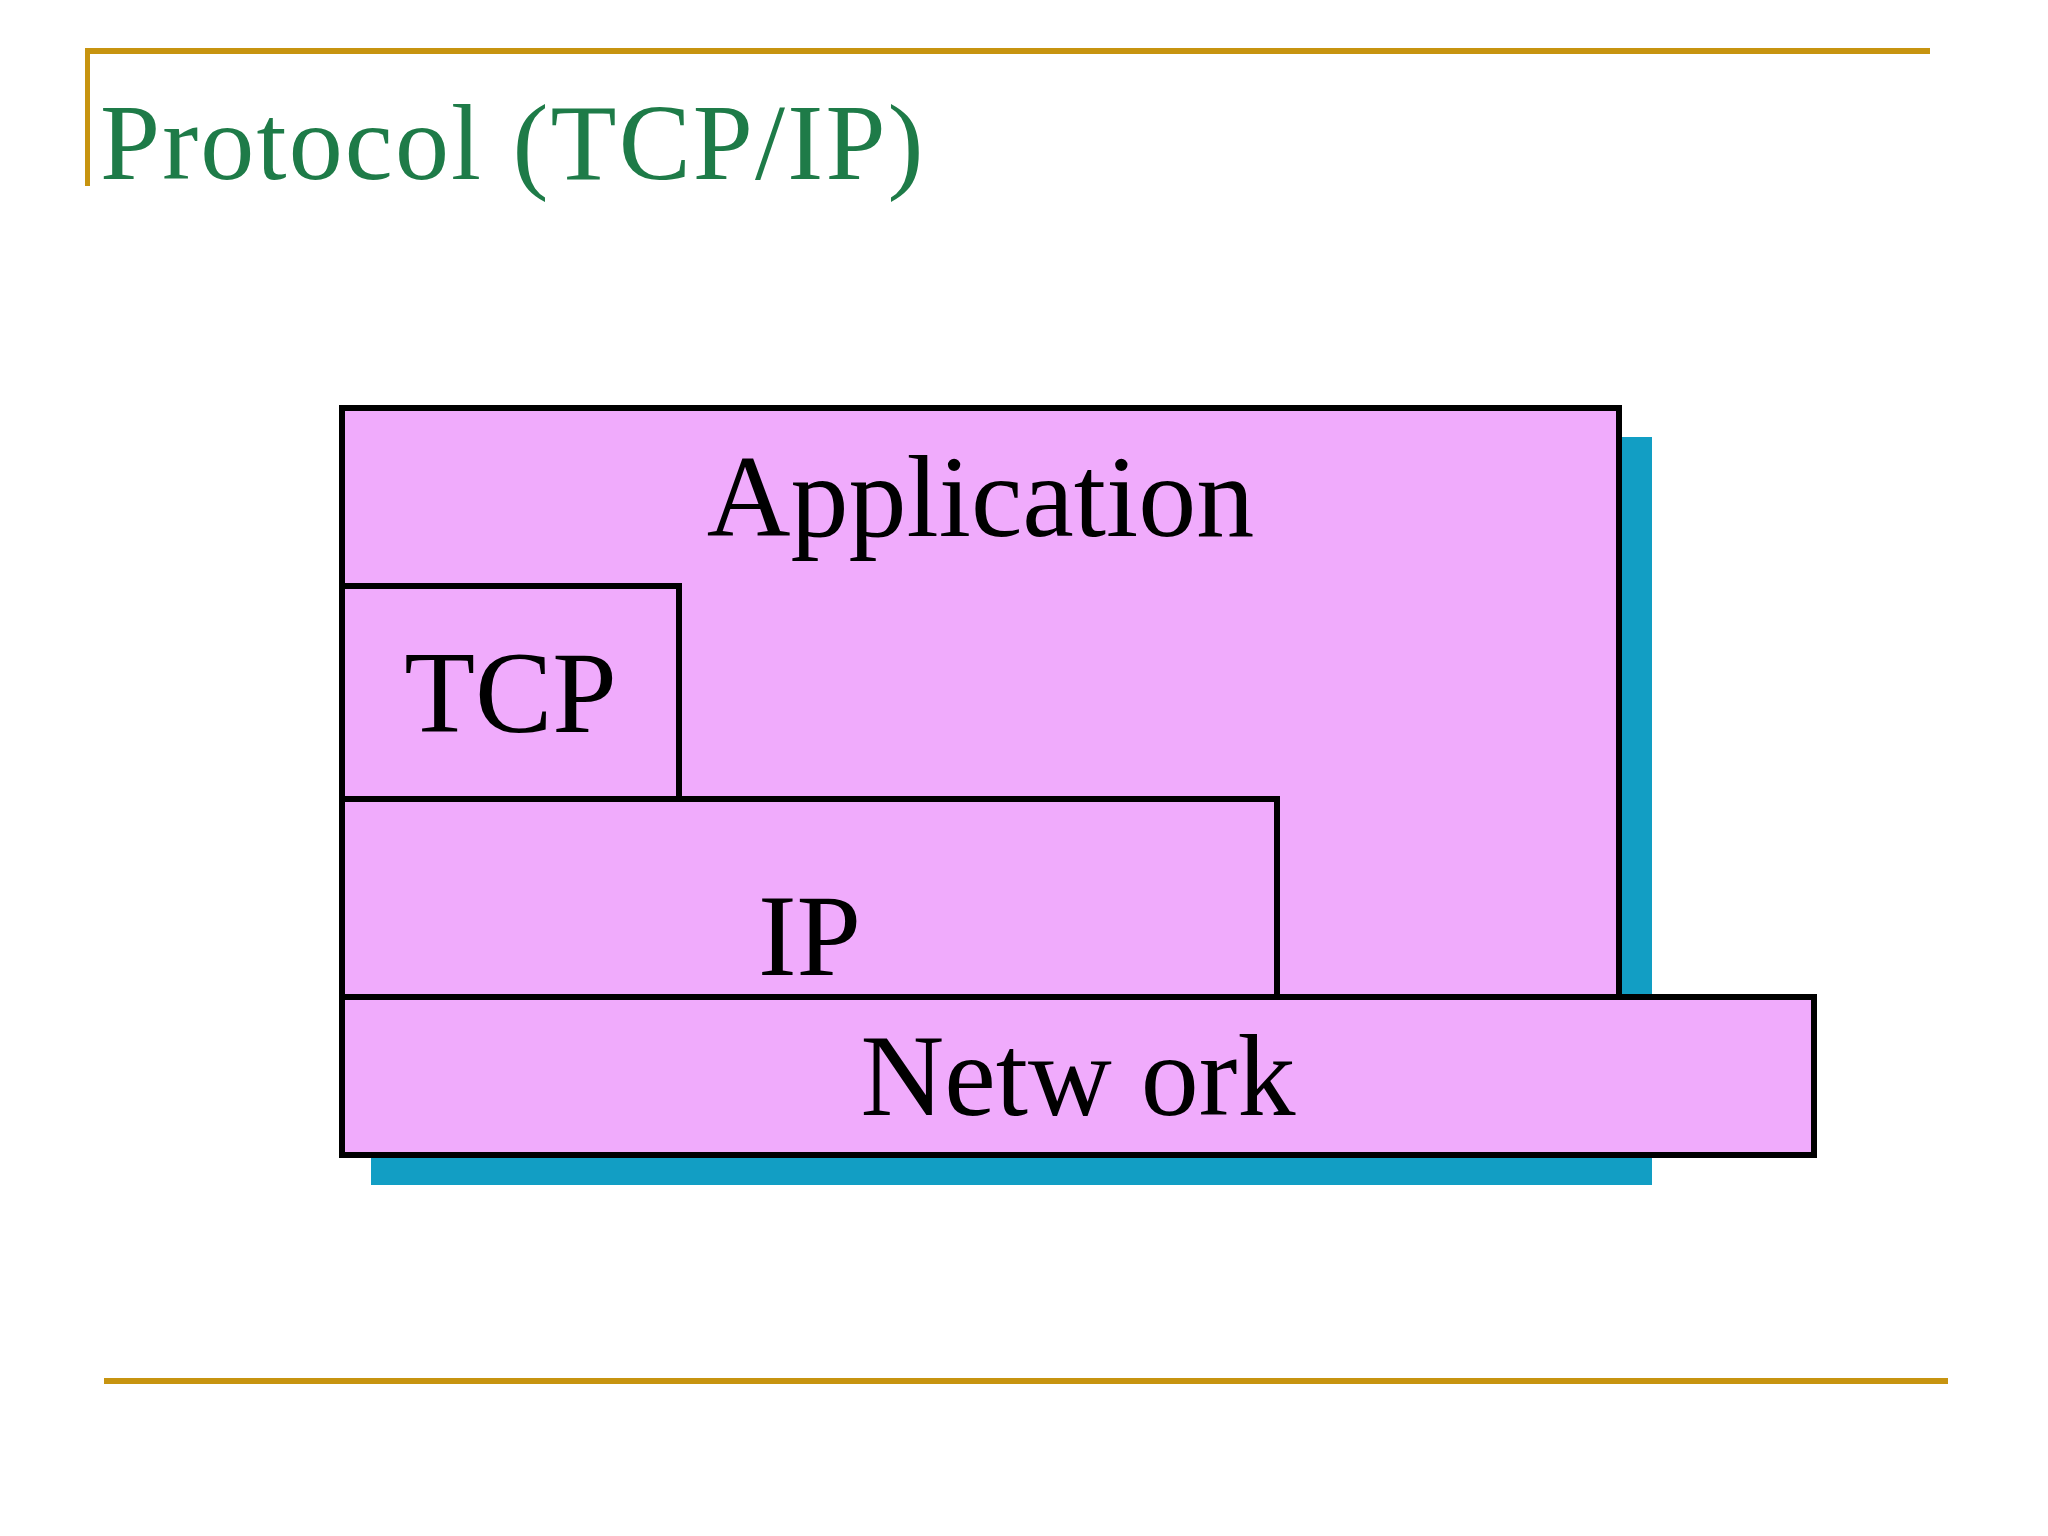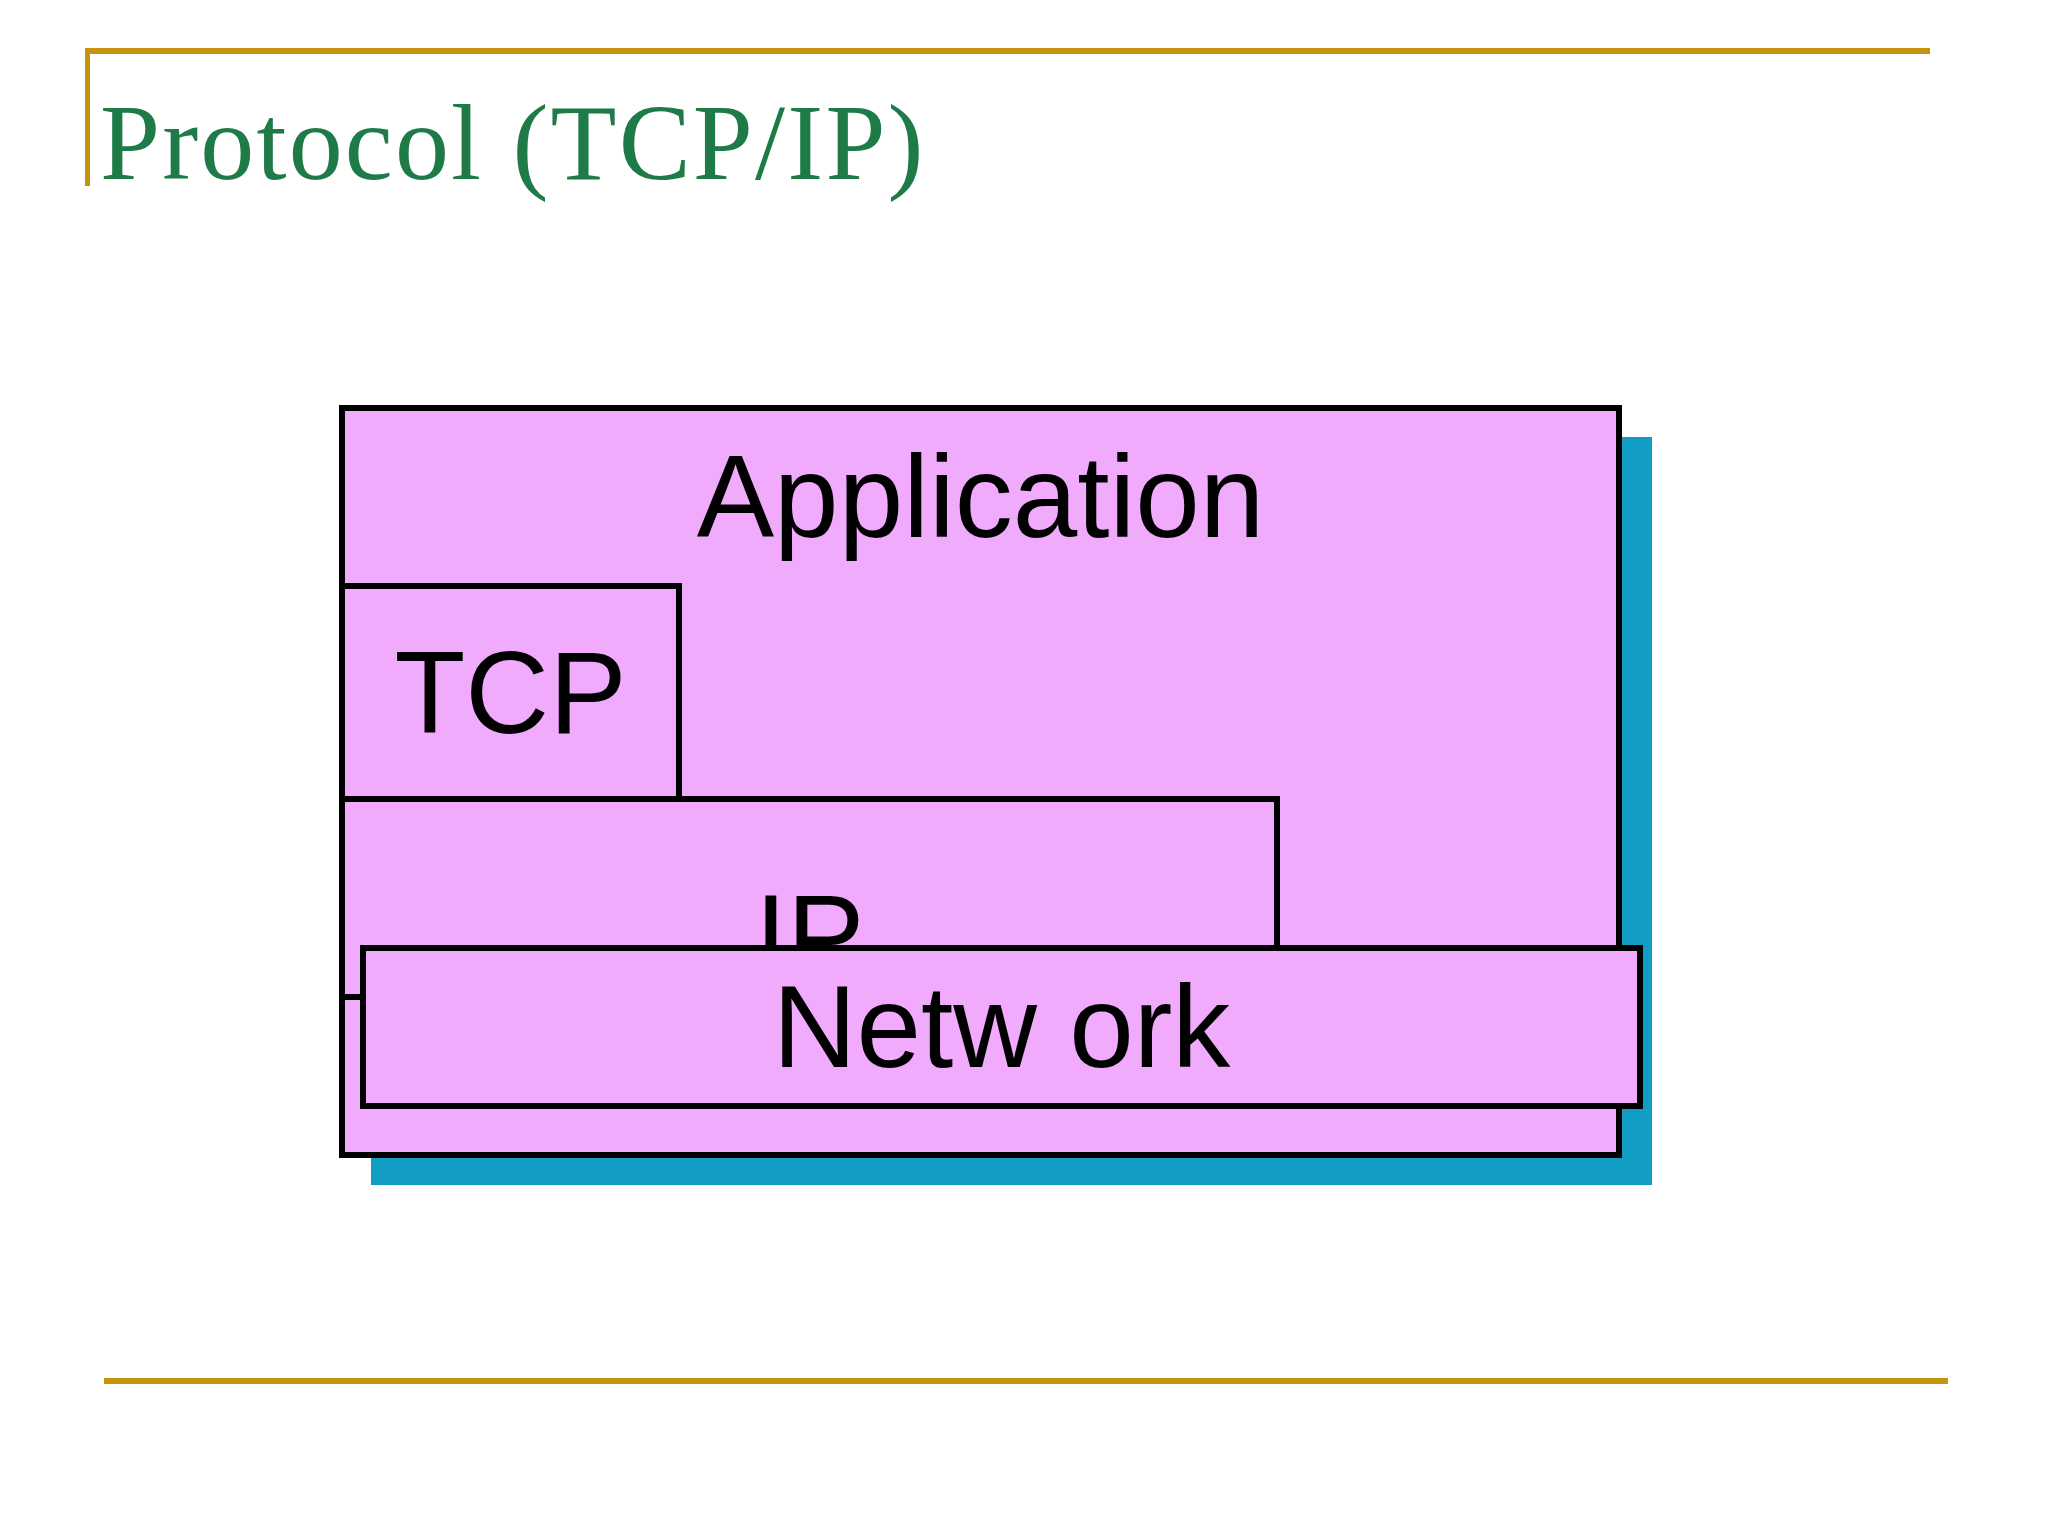--- a/index.html
+++ b/index.html
@@ -53,31 +53,31 @@
   }
   .outer-box { left: 339px; top: 405px; width: 1283px; height: 753px; z-index: 2; }
 
   .cell {
     z-index: 3;
     display: flex; align-items: center; justify-content: center;
   }
   .tcp-box     { left: 339px; top: 583px; width: 343px;  height: 219px; }
   .udp-box     { left: 676px; top: 583px; width: 331px;  height: 219px; }
   .ip-box      { left: 339px; top: 796px; width: 941px;  height: 204px; align-items: flex-end; }
-  .network-box { left: 339px; top: 945px; width: 1283px; height: 164px; margin-left: 21px; }
+  .network-box { left: 339px; top: 994px; width: 1478px; height: 164px; }
 
   
   .app-area {
     position: absolute; left: 339px; top: 405px; width: 1283px; height: 184px;
     z-index: 4;
     display: flex; align-items: center; justify-content: center;
   }
 
   .layer-label {
-    font-family: Liberation Sans, sans-serif;
+    font-family: Liberation Serif, serif;
     font-size: 116px;
     color: var(--label, #000000);
     white-space: pre;
     line-height: 1;
   }
 </style>
 </head>
 <body>
 
 <div class="slide">

